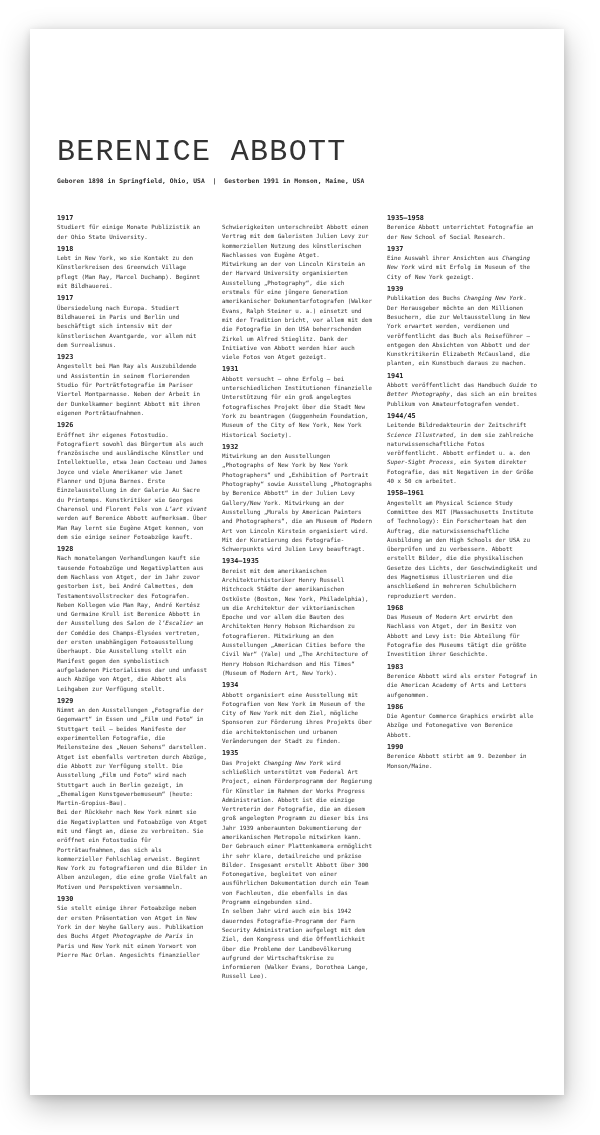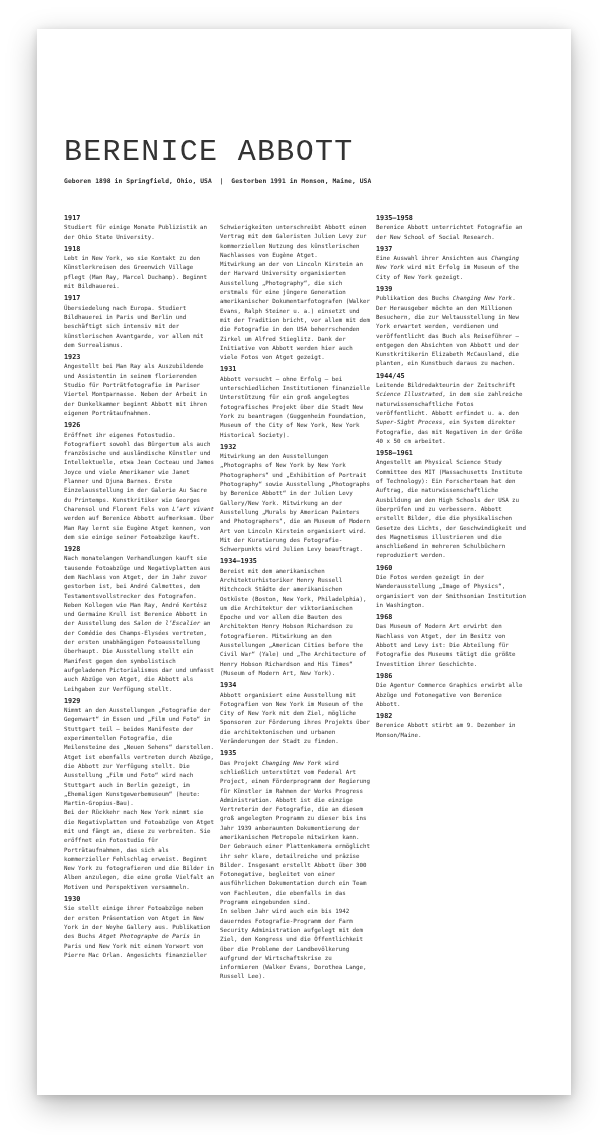--- a/index.html
+++ b/index.html
@@ -10,21 +10,21 @@
   }
   .stage {
     width: 600px;
     height: 1135px;
     background: #ffffff;
     position: relative;
     overflow: hidden;
   }
   .page {
     position: absolute;
-    left: 37px;
+    left: 30px;
     top: 29px;
     width: 534px;
     height: 1066px;
     background: #ffffff;
     box-shadow: 0 10px 28px rgba(0,0,0,0.28), 0 2px 8px rgba(0,0,0,0.14);
     box-sizing: border-box;
     padding: 108px 22px 30px 27px;
     overflow: hidden;
     color: #2b2b2b;
   }
@@ -41,21 +41,21 @@
     margin-top: 10px;
     font-size: 6.3px;
     font-weight: bold;
     letter-spacing: 0.1px;
     color: #2b2b2b;
     white-space: nowrap;
   }
   .columns {
     margin-top: 30px;
     display: flex;
-    gap: 4px;
+    gap: 13px;
   }
   .col {
     width: 152px;
     flex: 0 0 152px;
     font-size: 5.8px;
     line-height: 9.3px;
     color: #2e2e2e;
     hyphens: auto;
   }
   .entry { margin-top: 3px; }
@@ -147,39 +147,43 @@
           </div>
           <div class="entry">
             <div class="year">1937</div>
             <p><span>Eine Auswahl ihrer Ansichten aus </span><i>Changing New York</i><span> wird mit Erfolg im Museum of the City of New York gezeigt.</span></p>
           </div>
           <div class="entry">
             <div class="year">1939</div>
             <p><span>Publikation des Buchs </span><i>Changing New York</i><span>. Der Herausgeber möchte an den Millionen Besuchern, die zur Weltausstellung in New York erwartet werden, verdienen und veröffentlicht das Buch als Reiseführer – entgegen den Absichten von Abbott und der Kunstkritikerin Elizabeth McCausland, die planten, ein Kunstbuch daraus zu machen.</span></p>
           </div>
           <div class="entry">
+            <div class="year">1941</div>
+            <p><span>Abbott veröffentlicht das Handbuch </span><i>Guide to Better Photography</i><span>, das sich an ein breites Publikum von Amateurfotografen wendet.</span></p>
+          </div>
+          <div class="entry">
             <div class="year">1944/45</div>
             <p><span>Leitende Bildredakteurin der Zeitschrift </span><i>Science Illustrated</i><span>, in dem sie zahlreiche naturwissenschaftliche Fotos veröffentlicht. Abbott erfindet u. a. den </span><i>Super-Sight Process</i><span>, ein System direkter Fotografie, das mit Negativen in der Größe 40 x 50 cm arbeitet.</span></p>
           </div>
           <div class="entry">
             <div class="year">1958–1961</div>
             <p><span>Angestellt am Physical Science Study Committee des MIT (Massachusetts Institute of Technology): Ein Forscherteam hat den Auftrag, die naturwissenschaftliche Ausbildung an den High Schools der USA zu überprüfen und zu verbessern. Abbott erstellt Bilder, die die physikalischen Gesetze des Lichts, der Geschwindigkeit und des Magnetismus illustrieren und die anschließend in mehreren Schulbüchern reproduziert werden.</span></p>
           </div>
           <div class="entry">
-            <div class="year">1960</div>
-            <p><span>Die Fotos werden gezeigt in der Wanderausstellung „Image of Physics“, organisiert von der Smithsonian Institution in Washington.</span></p>
+            <div class="year">1968</div>
+            <p><span>Das Museum of Modern Art erwirbt den Nachlass von Atget, der im Besitz von Abbott and Levy ist: Die Abteilung für Fotografie des Museums tätigt die größte Investition ihrer Geschichte.</span></p>
           </div>
           <div class="entry">
-            <div class="year">1968</div>
-            <p><span>Das Museum of Modern Art erwirbt den Nachlass von Atget, der im Besitz von Abbott and Levy ist: Die Abteilung für Fotografie des Museums tätigt die größte Investition ihrer Geschichte.</span></p>
+            <div class="year">1983</div>
+            <p><span>Berenice Abbott wird als erster Fotograf in die American Academy of Arts and Letters aufgenommen.</span></p>
           </div>
           <div class="entry">
             <div class="year">1986</div>
             <p><span>Die Agentur Commerce Graphics erwirbt alle Abzüge und Fotonegative von Berenice Abbott.</span></p>
           </div>
           <div class="entry">
-            <div class="year">1982</div>
+            <div class="year">1990</div>
             <p><span>Berenice Abbott stirbt am 9. Dezember in Monson/Maine.</span></p>
           </div>
         </div>
     </div>
   </div>
 </div>
 
 </body></html>

